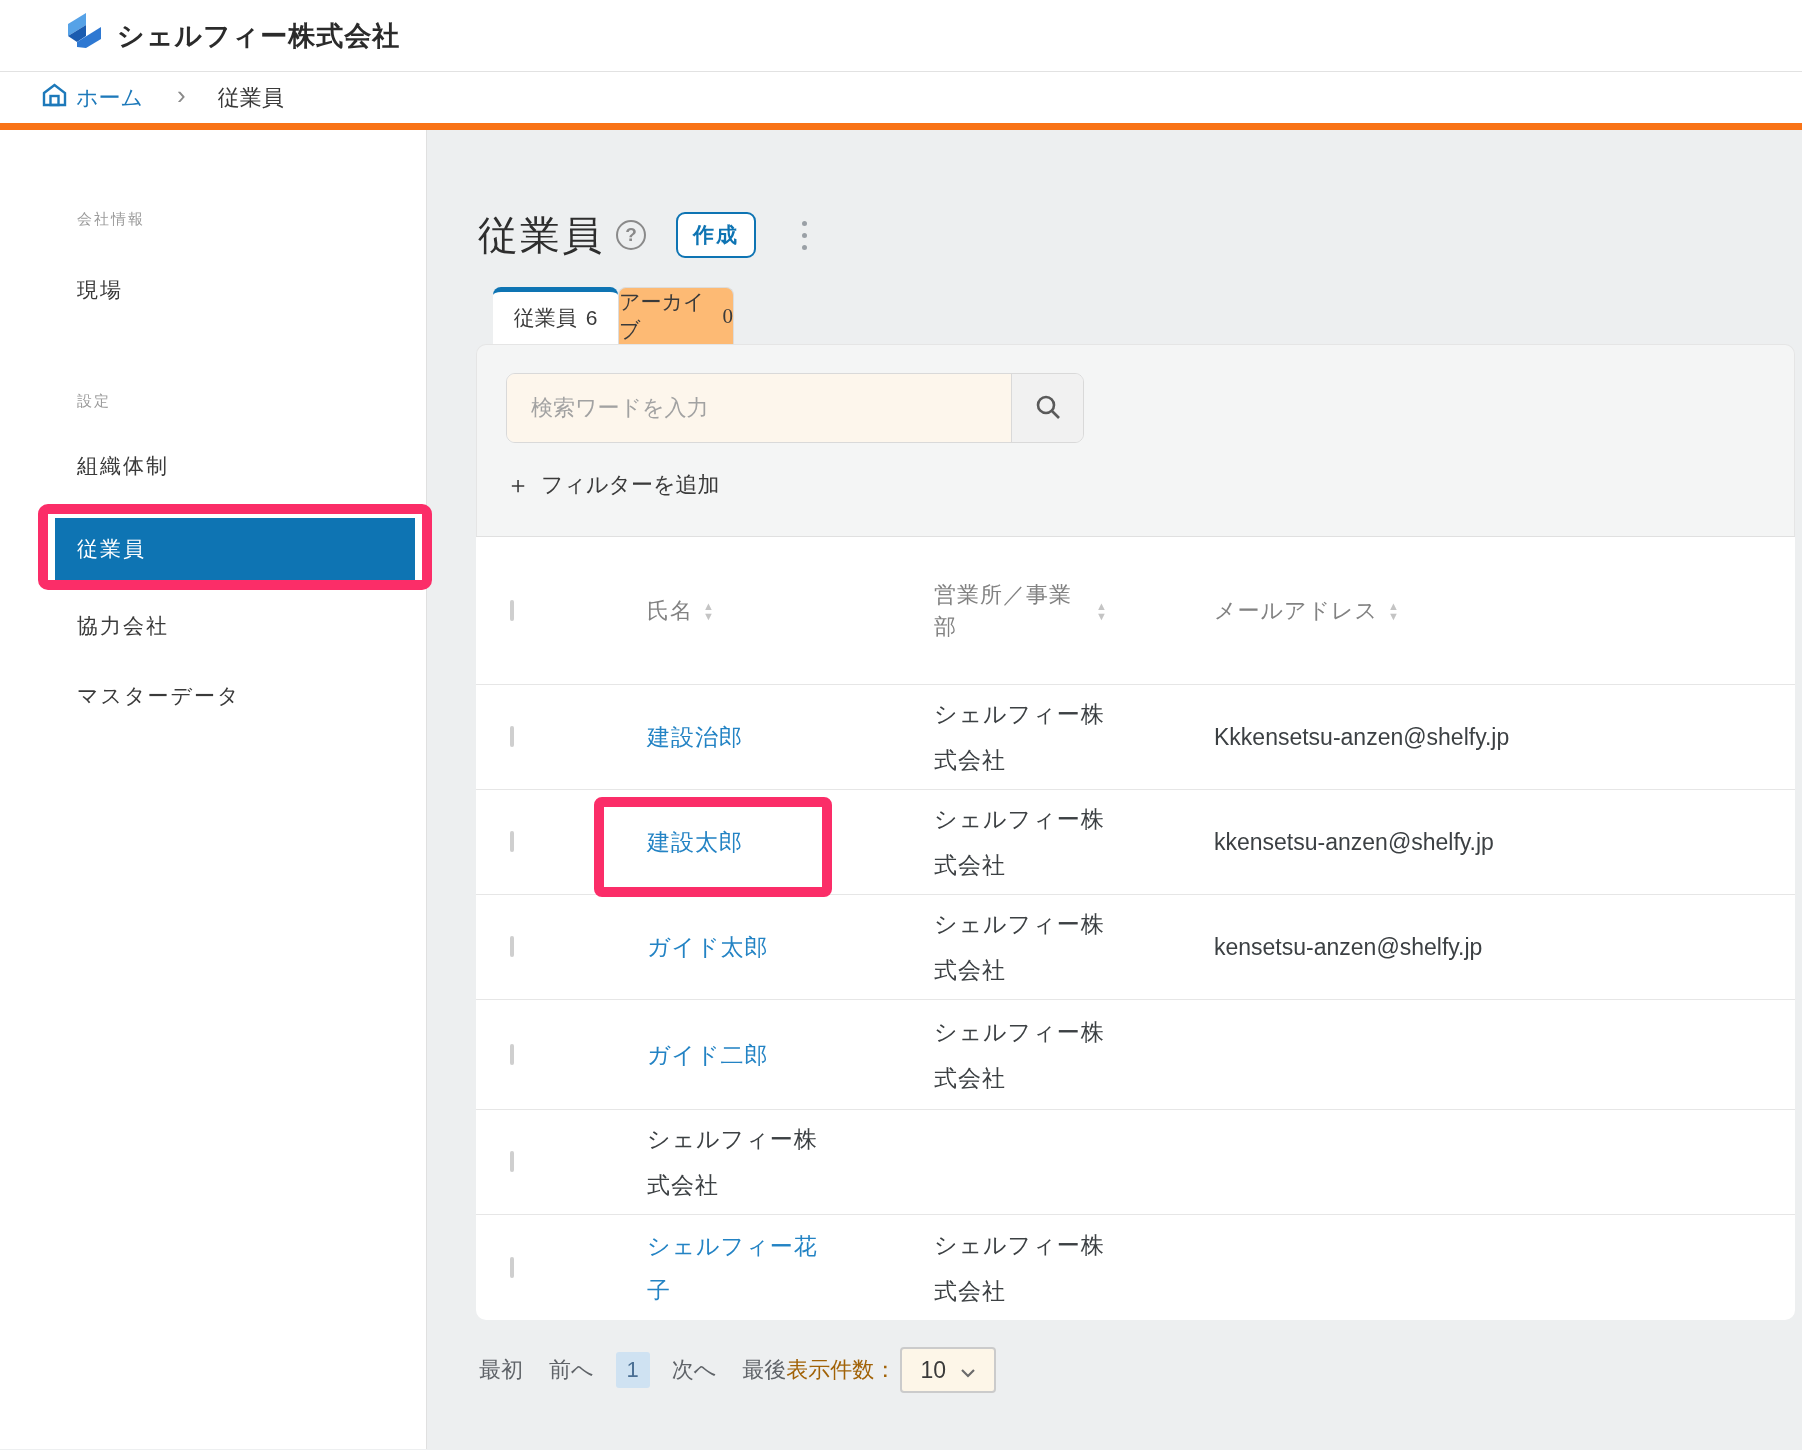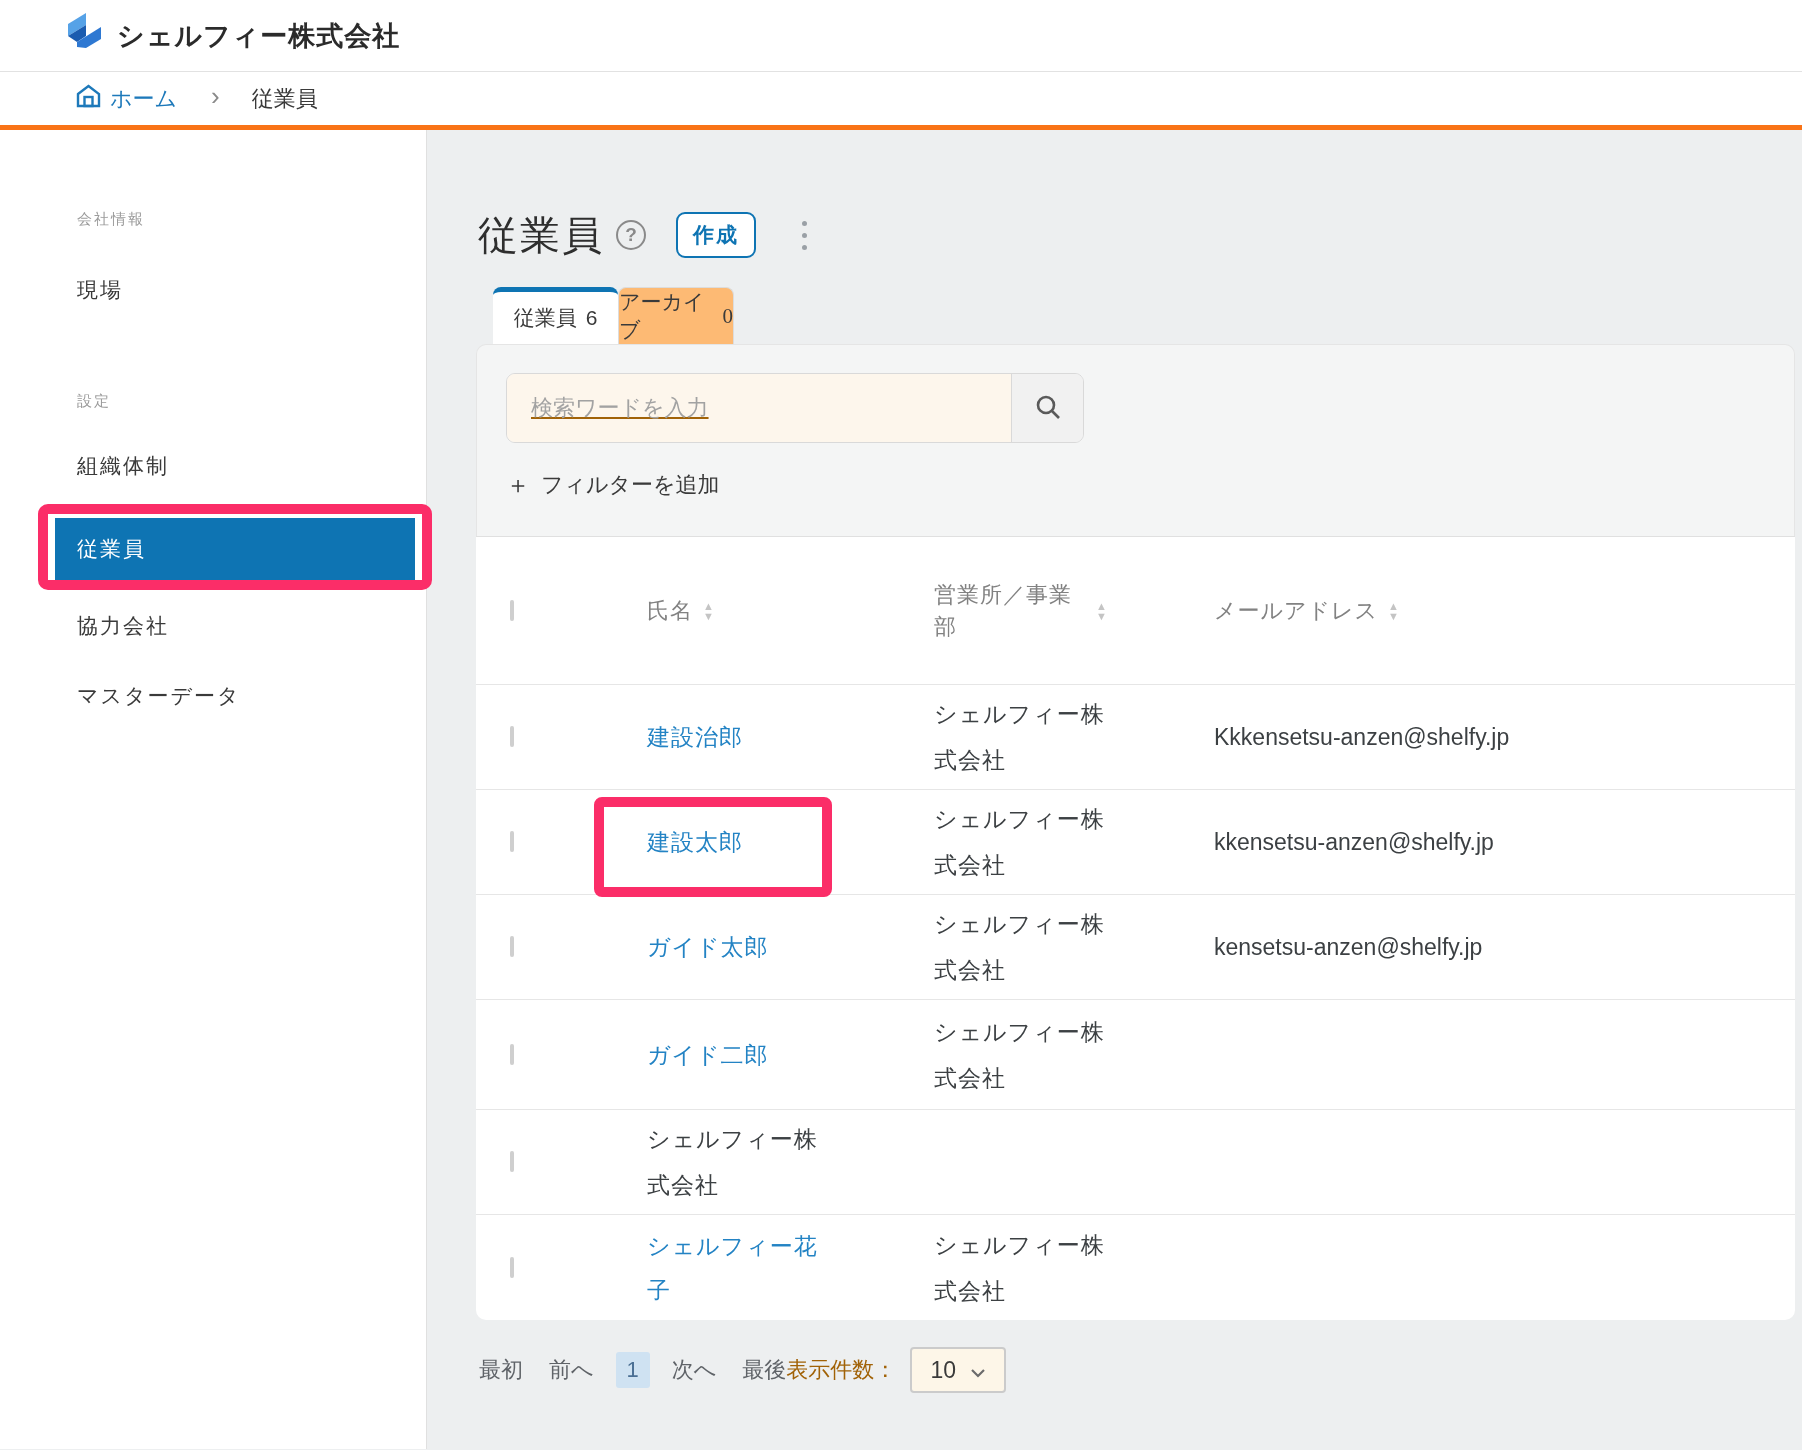--- a/index.html
+++ b/index.html
@@ -7,22 +7,22 @@
   body {
     font-family:"Liberation Sans","DejaVu Sans",sans-serif;
     background:#edeff0; color:#3a3a3a; position:relative; overflow:hidden;
   }
   
   .topbar { height:72px; background:#fff; border-bottom:1px solid #e2e2e2;
     display:flex; align-items:center; padding-left:64px; }
   .brand { display:flex; align-items:center; gap:13px; cursor:pointer; }
   .brand h1 { font-size:27px; font-weight:bold; color:#2b2b2b; letter-spacing:1px; }
   
-  .crumbbar { height:58px; background:#fff; border-bottom:5px solid #f97316;
-    display:flex; align-items:center; padding-left:75px; }
+  .crumbbar { height:58px; background:#fff; border-bottom:7px solid #f97316;
+    display:flex; align-items:center; padding-left:41px; }
   .crumb-home { display:flex; align-items:center; gap:8px; color:#1d79ba;
     font-size:22px; cursor:pointer; }
   .crumb-sep { color:#8a8a8a; font-size:26px; margin:0 32px 4px 34px; }
   .crumb-cur { font-size:22px; color:#3a3a3a; }
   
   .layout { display:flex; height:1319px; }
   aside { width:427px; background:#fff; border-right:1px solid #e0e0e0; flex:none; }
   .sec-label { margin:80px 0 0 77px; font-size:15px; color:#9b9b9b; height:22px; letter-spacing:2px; }
   .nav-item { height:44px; line-height:44px; padding-left:77px; font-size:21px;
     color:#3a3a3a; cursor:pointer; letter-spacing:2px; }
@@ -51,21 +51,21 @@
   .tab.active { width:125px; background:#fff; border-top:5px solid #0e74b3; }
   .tab.inactive { width:116px; background:#fdba74; border:1px solid #dcdcdc; border-bottom:none;font-family:Liberation Serif, serif; }
   
   .card { margin-left:-2px; width:1319px; }
   .filters { background:#f4f5f5; border:1px solid #e5e5e5; border-bottom:none;
     border-radius:10px 10px 0 0; height:192px; padding:28px 0 0 29px; }
   .search-group { display:flex; width:578px; height:70px; border:1px solid #d9d9d9;
     border-radius:9px; overflow:hidden; }
   .search-group input { flex:1; border:none; outline:none; background:#fdf6ec;
     font-size:22px; padding-left:24px; color:#a16207;
-    font-family:"Liberation Sans","DejaVu Sans",sans-serif;text-decoration:underline; }
+    font-family:"Liberation Sans","DejaVu Sans",sans-serif; }
   .search-group input::placeholder { color:#a2a2a2; }
   .search-btn { width:72px; background:#f1f1f1; border:none; border-left:1px solid #d9d9d9;
     display:grid; place-items:center; cursor:pointer; }
   .filter-add { margin-top:26px; display:flex; align-items:center; gap:11px;
     font-size:22px; color:#3a3a3a; cursor:pointer; width:260px; }
   .filter-add .plus { font-size:24px; color:#3a3a3a; }
   
   .tbl { background:#fff; border-radius:0 0 10px 10px; border-top:1px solid #e0e0e0; }
   .trow { display:flex; align-items:center; border-bottom:1px solid #e6e6e6; }
   .trow.header { height:148px; }
@@ -87,21 +87,21 @@
   .hdr-cell .wrap { max-width:152px; line-height:32px; }
   .sort { display:flex; flex-direction:column; font-size:11px; color:#c4c4c4; line-height:10px; }
   
   .pager { display:flex; align-items:center; margin:27px 0 0 1px; font-size:22px; color:#5f6368; }
   .pg { cursor:pointer; }
   .pg + .pg { margin-left:26px; }
   .pg.cur { background:#cfe2f2; color:#4a6f94; padding:5px 11px; border-radius:3px;
     margin-left:22px; }
   .pg.next { margin-left:22px; }
   .psize-label { color:#a16207; }
-  .psize { margin-left:14px; width:96px; height:46px; background:#fdf6e8;
+  .psize { margin-left:4px; width:96px; height:46px; background:#fdf6e8;
     border:2px solid #cbcbcb; border-radius:4px; display:flex; align-items:center;
     justify-content:center; gap:14px; font-size:23px; color:#3a3a3a; cursor:pointer; }
   
   .ann { position:absolute; border:10px solid #fb2d68; pointer-events:none; z-index:9; }
   .ann1 { left:38px; top:504px; width:394px; height:86px; border-radius:10px; }
   .ann2 { left:594px; top:797px; width:238px; height:100px; border-radius:8px; }
 </style>
 </head>
 <body>
 

